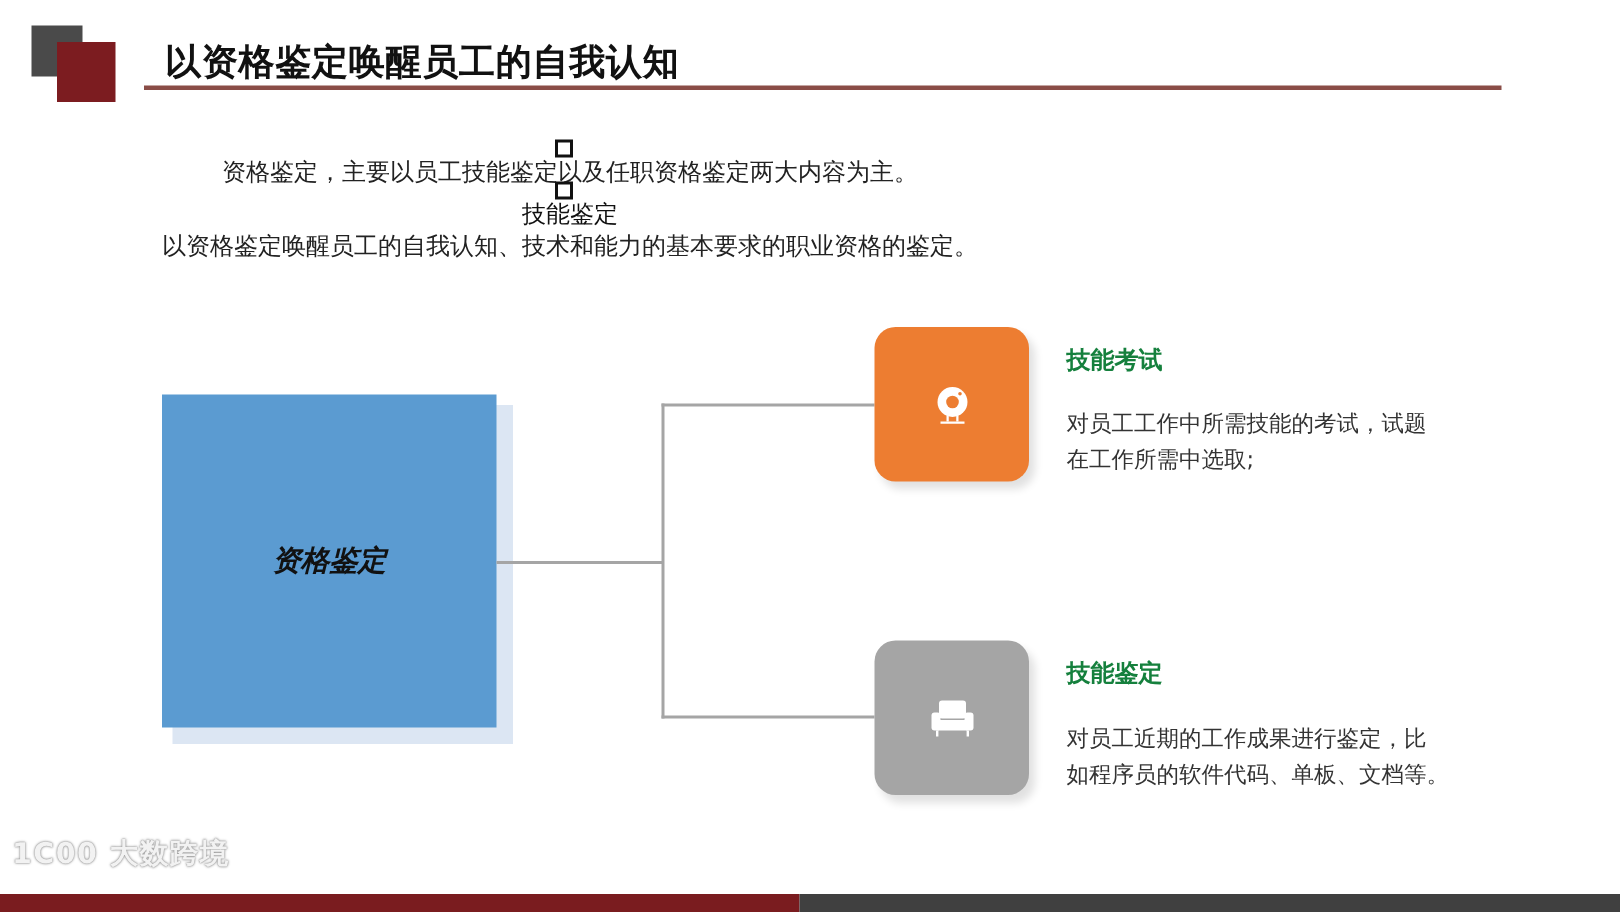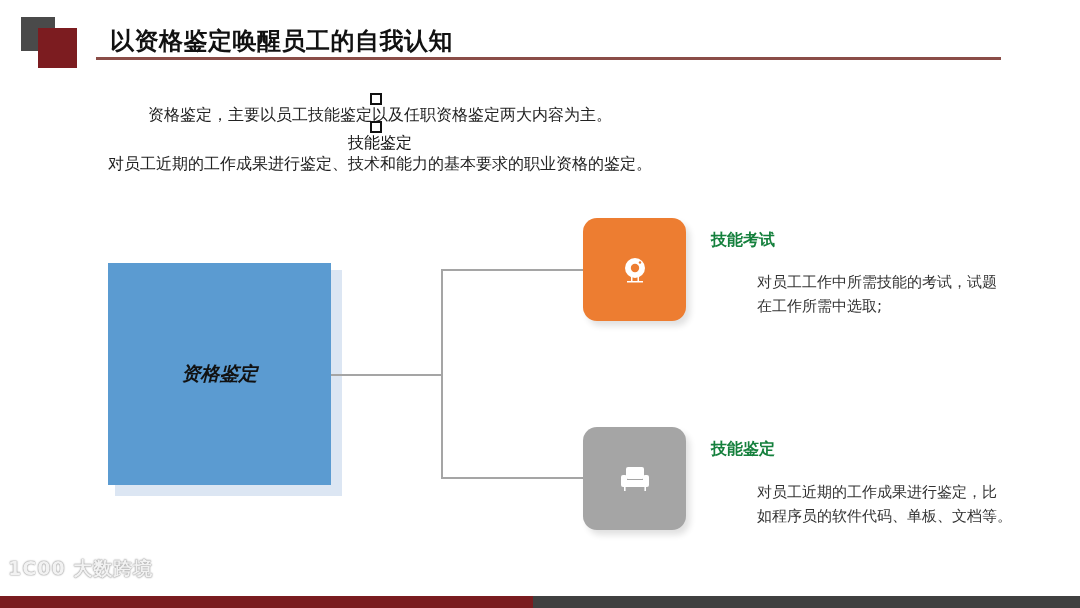--- a/index.html
+++ b/index.html
@@ -46,21 +46,21 @@
 
     .card {
       position: absolute; width: 103px; height: 103px; border-radius: 14px;
       display: flex; align-items: center; justify-content: center;
       box-shadow: 4px 5px 6px rgba(0,0,0,0.12);
     }
     .card-orange { left: 583px; top: 218px; background: #ed7d31; }
     .card-gray { left: 583px; top: 427px; background: #a5a5a5; }
 
     .item-title { position: absolute; font-size: 16px; font-weight: bold; color: #15803d; white-space: nowrap; }
-    .item-desc { position: absolute; font-size: 15px; line-height: 24px; color: #333; width: 280px; margin-left: 46px; }
+    .item-desc { position: absolute; font-size: 15px; line-height: 24px; color: #333; width: 280px; }
 
     
     .logo {
       position: absolute; left: 8px; top: 556px; font-size: 19px; color: #f2f2f2;
       font-weight: bold; letter-spacing: 1px; text-shadow: 0 0 2px #999, 0 0 1px #777;
       white-space: nowrap;
     }
     .bar-red { position: absolute; left: 0; top: 596px; width: 533px; height: 12px; background: #7a1c1f; }
     .bar-gray { position: absolute; left: 533px; top: 596px; width: 547px; height: 12px; background: #404040; }
   </style>
@@ -75,21 +75,21 @@
   <div class="title-rule"></div>
 
   <div class="bullets">
     <div class="bullet">
       <span class="bullet-box"></span>
       <span class="bullet-text">资格鉴定，主要以员工技能鉴定以及任职资格鉴定两大内容为主。</span>
     </div>
     <div class="bullet">
       <span class="bullet-box"></span>
       <span class="bullet-strong">技能鉴定</span>
-      <span class="bullet-text">对员工近期的工作成果进行鉴定、技术和能力的基本要求的职业资格的鉴定。</span>
+      <span class="bullet-text">以资格鉴定唤醒员工的自我认知、技术和能力的基本要求的职业资格的鉴定。</span>
     </div>
   </div>
 
   <div class="main-shadow"></div>
   <div class="main-box">
     <span class="main-label">资格鉴定</span>
   </div>
 
   <div class="line" style="left:331px; top:374px; width:111px; height:1.5px;"></div>
   <div class="line" style="left:441px; top:269px; width:1.5px; height:210px;"></div>

